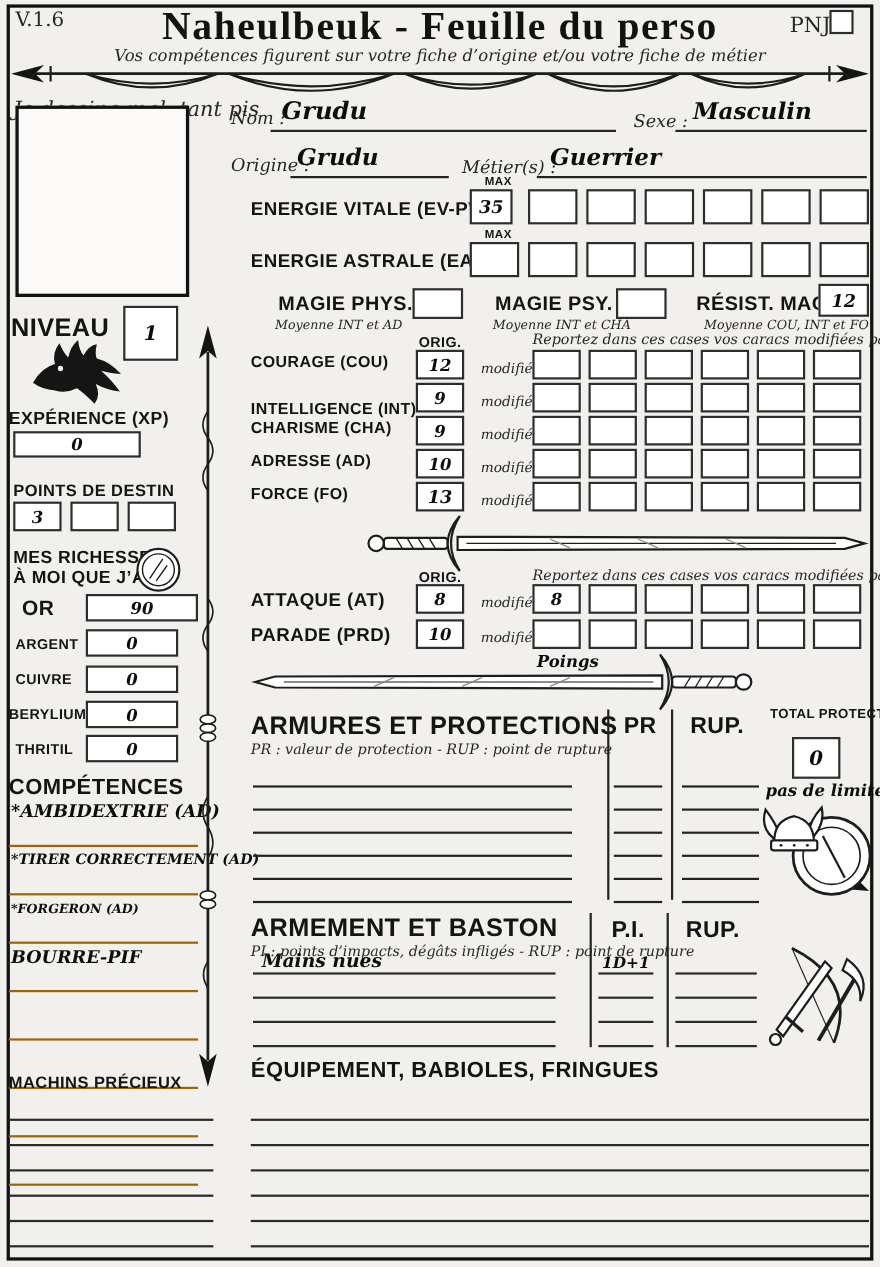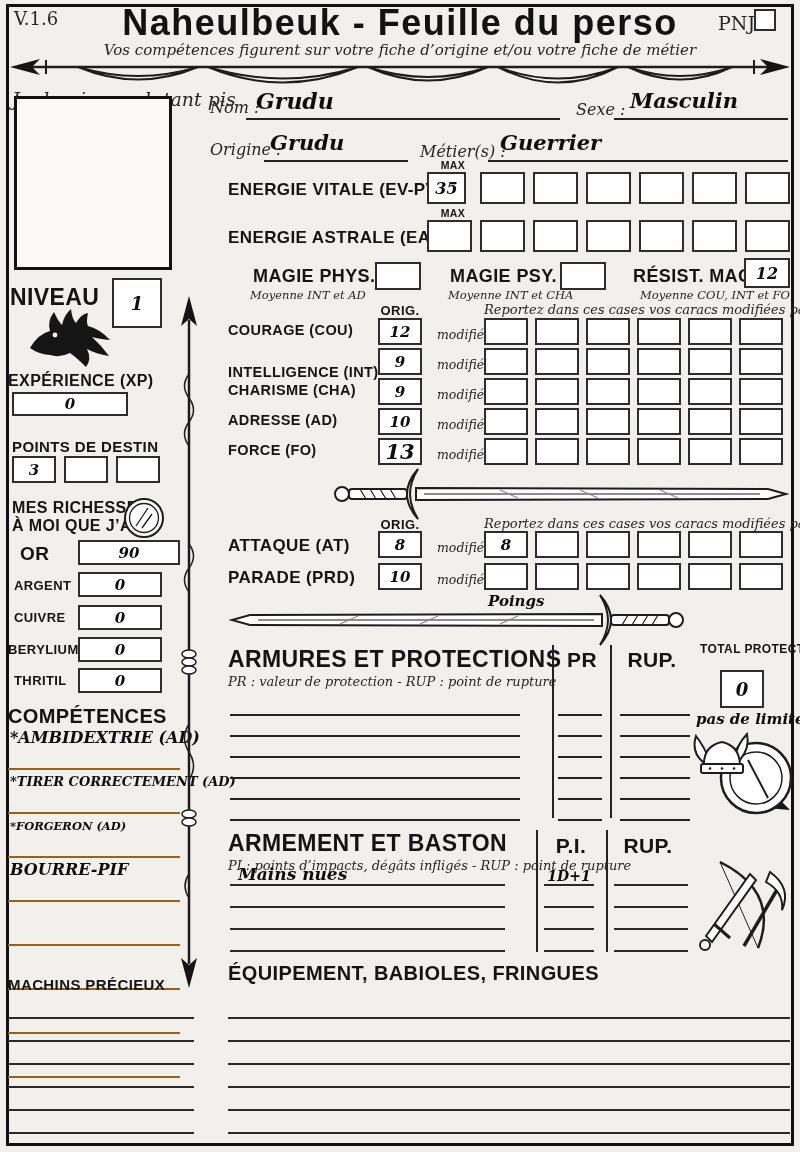--- a/index.html
+++ b/index.html
@@ -26,21 +26,21 @@
   .wrow{position:relative;height:22px}
   .wline{position:absolute;bottom:0;border-bottom:2px solid #2a2a2a;display:flex;align-items:flex-end}
   svg{display:block}
 </style>
 </head>
 <body>
 
 <div class="frame"></div>
 
 <div class="abs callig" style="left:14px;top:8px;font-size:18px;font-style:normal">V.1.6</div>
-<div class="abs" style="left:0;top:2px;width:800px;text-align:center;font-family:Liberation Sans, sans-serif;font-weight:700;font-size:36px;letter-spacing:1.5px;color:#121212">Naheulbeuk - Feuille du perso</div>
+<div class="abs" style="left:0;top:2px;width:800px;text-align:center;font-family:Liberation Serif, serif;font-weight:700;font-size:36px;letter-spacing:1.5px;color:#121212">Naheulbeuk - Feuille du perso</div>
 <div class="abs callig" style="left:718px;top:12px;font-size:19px;font-style:normal">PNJ</div>
 <div class="box" style="left:754px;top:9px;width:22px;height:22px"></div>
 <div class="abs callig" style="left:0;top:41px;width:800px;text-align:center;font-size:15px">Vos compétences figurent sur votre fiche d’origine et/ou votre fiche de métier</div>
 
 <svg class="abs" style="left:8px;top:56px" width="784" height="36" viewBox="0 0 784 36">
   <g stroke="#1d1d1d" fill="none" stroke-width="2">
     <line x1="24" y1="11" x2="760" y2="11" stroke-width="2.5"></line>
     <path d="M70 11 Q130 36 190 11 M70 11 Q130 29 190 11"></path>
     <path d="M200 11 Q275 42 350 11 M200 11 Q275 34 350 11"></path>
     <path d="M360 11 Q420 38 480 11 M360 11 Q420 31 480 11"></path>
@@ -285,21 +285,21 @@
     <div class="cell"></div>
     <div class="cell"></div>
     <div class="cell"></div>
     <div class="cell"></div>
     <div class="cell"></div>
     <div class="cell"></div>
   </div>
 
 <div class="abs caps" style="left:228px;top:442px;font-size:14.5px">FORCE (FO)</div>
 <div class="box" style="left:378px;top:438px;width:44px;height:27px">
-    <span class="hand" style="font-size:21px">13</span>
+    <span class="hand" style="font-size:16px">13</span>
   </div>
 <div class="abs callig" style="left:437px;top:447px;font-size:12.5px">modifiée...</div>
 <div class="rowflex" style="left:484px;top:438px;gap:7px">
     <div class="cell"></div>
     <div class="cell"></div>
     <div class="cell"></div>
     <div class="cell"></div>
     <div class="cell"></div>
     <div class="cell"></div>
   </div>

